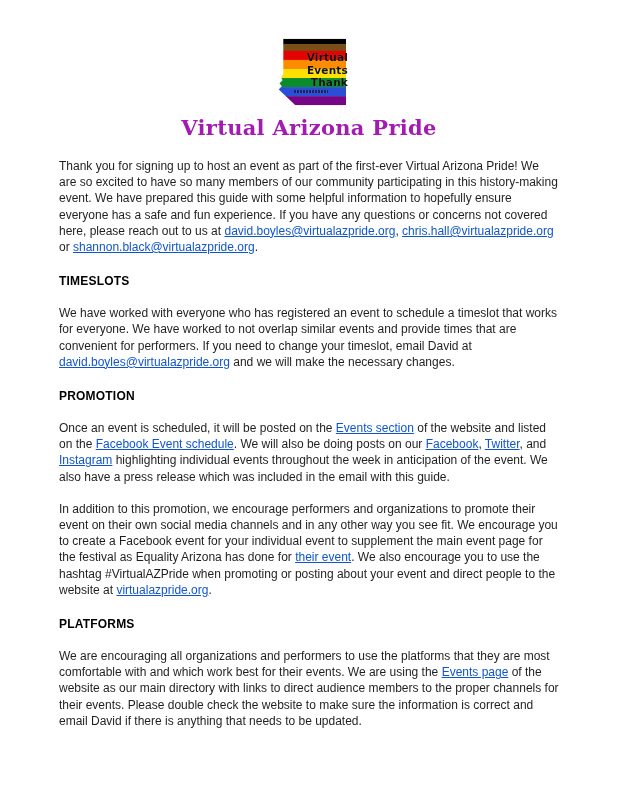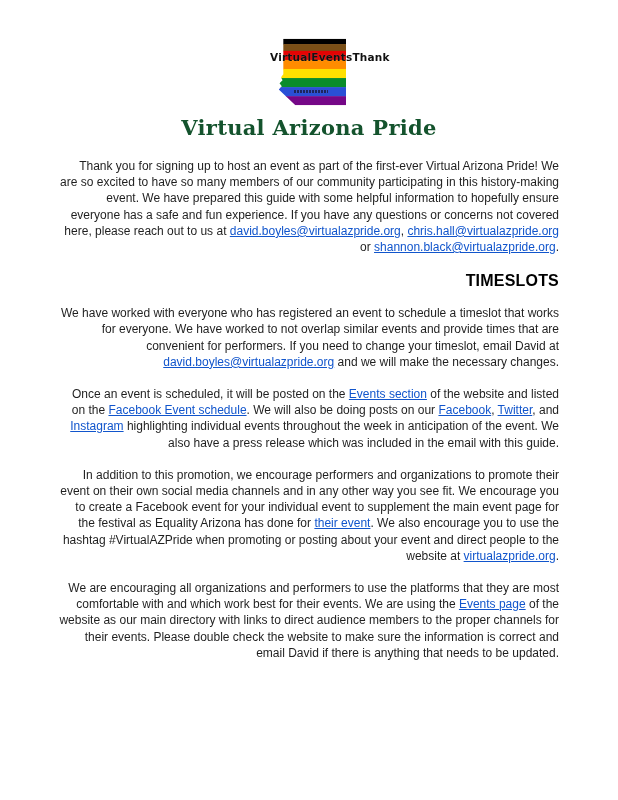--- a/index.html
+++ b/index.html
@@ -14,21 +14,21 @@
 
   
   .logo-wrap{
     width:78px;height:68px;
     margin:38px auto 4px auto;
     position:relative;
   }
   .logo-wrap svg{display:block;width:78px;height:68px;}
   .logo-text{
     position:absolute;left:0;top:13px;width:100%;
-    display:flex;flex-direction:row;align-items:flex-start;
+    display:flex;flex-direction:column;align-items:flex-end;
     pointer-events:none;
   }
   .logo-line{
     font-family:"DejaVu Sans", sans-serif;
     font-weight:bold;font-size:10.5px;line-height:12.5px;
     color:#111;letter-spacing:0.2px;
     text-shadow:0 0 1px rgba(255,255,255,0.35);
   }
   .logo-fineprint{
     position:absolute;left:24px;top:52px;width:34px;height:3px;
@@ -42,25 +42,25 @@
     font-family:"DejaVu Serif", serif;
     font-weight:bold;
     font-size:21px;line-height:28px;
     margin-top:8px;
     letter-spacing:0.3px;
   }
 
   
   .content{
     width:500px;margin:14px auto 12px auto;
-    font-size:12px;line-height:16.2px;text-align:right;
+    font-size:12px;line-height:16.2px;
   }
   .content p{margin:16px 0;}
   .content h2{
-    font-size:16px;line-height:16px;
+    font-size:12px;line-height:16px;
     font-weight:bold;color:#000;
     margin:18px 0 16px 0;
     letter-spacing:0.2px;
   }
   .content a{
     text-decoration:underline;
     cursor:pointer;
   }
 </style>
 </head>
@@ -87,26 +87,28 @@
         </g>
     </svg>
     <div class="logo-text">
       <div class="logo-line">Virtual</div>
       <div class="logo-line">Events</div>
       <div class="logo-line">Thank</div>
     </div>
     <div class="logo-fineprint"></div>
   </div>
 
-  <div class="doc-title" id="docTitle" style="color: #14532d; text-align: center;">
+  <div class="doc-title" id="docTitle" style="color: #a21caf; text-align: center;">
     <div>Virtual Arizona Pride</div>
   </div>
 
   <main class="content" id="docContent">
       <p><span>Thank you for signing up to host an event as part of the first-ever Virtual Arizona Pride! We are so excited to have so many members of our community participating in this history-making event. We have prepared this guide with some helpful information to hopefully ensure everyone has a safe and fun experience. If you have any questions or concerns not covered here, please reach out to us at </span><a style="color: rgb(17, 85, 204);">david.boyles@virtualazpride.org</a><span>, </span><a style="color: rgb(17, 85, 204);">chris.hall@virtualazpride.org</a><span> or </span><a style="color: rgb(17, 85, 204);">shannon.black@virtualazpride.org</a><span>.</span></p>
       <h2>TIMESLOTS</h2>
       <p><span>We have worked with everyone who has registered an event to schedule a timeslot that works for everyone. We have worked to not overlap similar events and provide times that are convenient for performers. If you need to change your timeslot, email David at </span><a style="color: rgb(17, 85, 204);">david.boyles@virtualazpride.org</a><span> and we will make the necessary changes.</span></p>
+      <h2>PROMOTION</h2>
       <p><span>Once an event is scheduled, it will be posted on the </span><a style="color: rgb(17, 85, 204);">Events section</a><span> of the website and listed on the </span><a style="color: rgb(17, 85, 204);">Facebook Event schedule</a><span>. We will also be doing posts on our </span><a style="color: rgb(17, 85, 204);">Facebook</a><span>, </span><a style="color: rgb(17, 85, 204);">Twitter</a><span>, and </span><a style="color: rgb(17, 85, 204);">Instagram</a><span> highlighting individual events throughout the week in anticipation of the event. We also have a press release which was included in the email with this guide.</span></p>
       <p><span>In addition to this promotion, we encourage performers and organizations to promote their event on their own social media channels and in any other way you see fit. We encourage you to create a Facebook event for your individual event to supplement the main event page for the festival as Equality Arizona has done for </span><a style="color: rgb(17, 85, 204);">their event</a><span>. We also encourage you to use the hashtag #VirtualAZPride when promoting or posting about your event and direct people to the website at </span><a style="color: rgb(17, 85, 204);">virtualazpride.org</a><span>.</span></p>
+      <h2>PLATFORMS</h2>
       <p><span>We are encouraging all organizations and performers to use the platforms that they are most comfortable with and which work best for their events. We are using the </span><a style="color: rgb(17, 85, 204);">Events page</a><span> of the website as our main directory with links to direct audience members to the proper channels for their events. Please double check the website to make sure the information is correct and email David if there is anything that needs to be updated.</span></p>
     </main>
 
 </div>
 
 </body></html>

